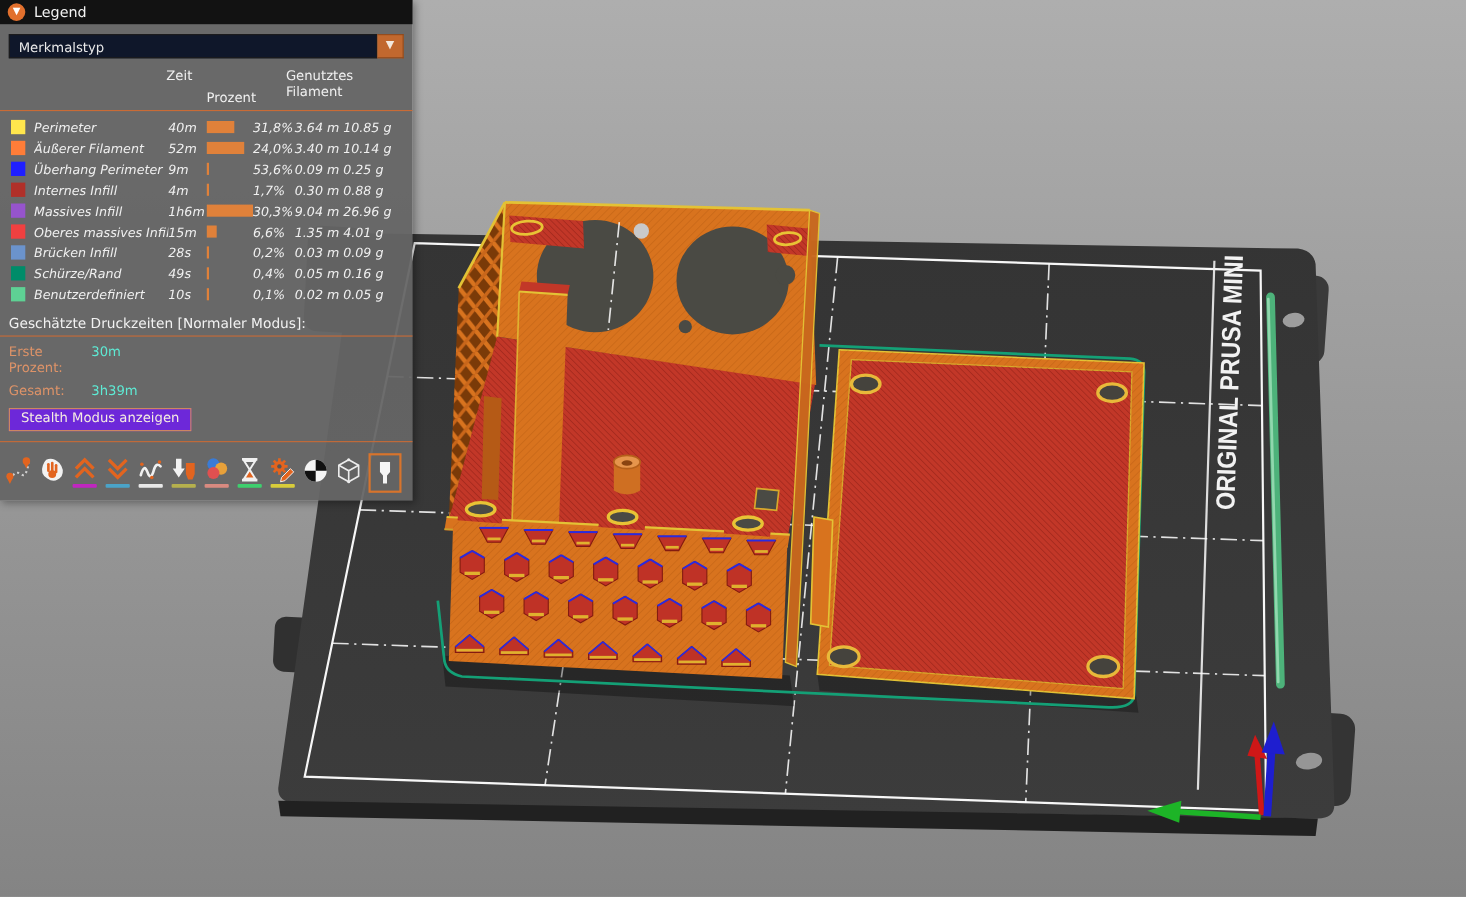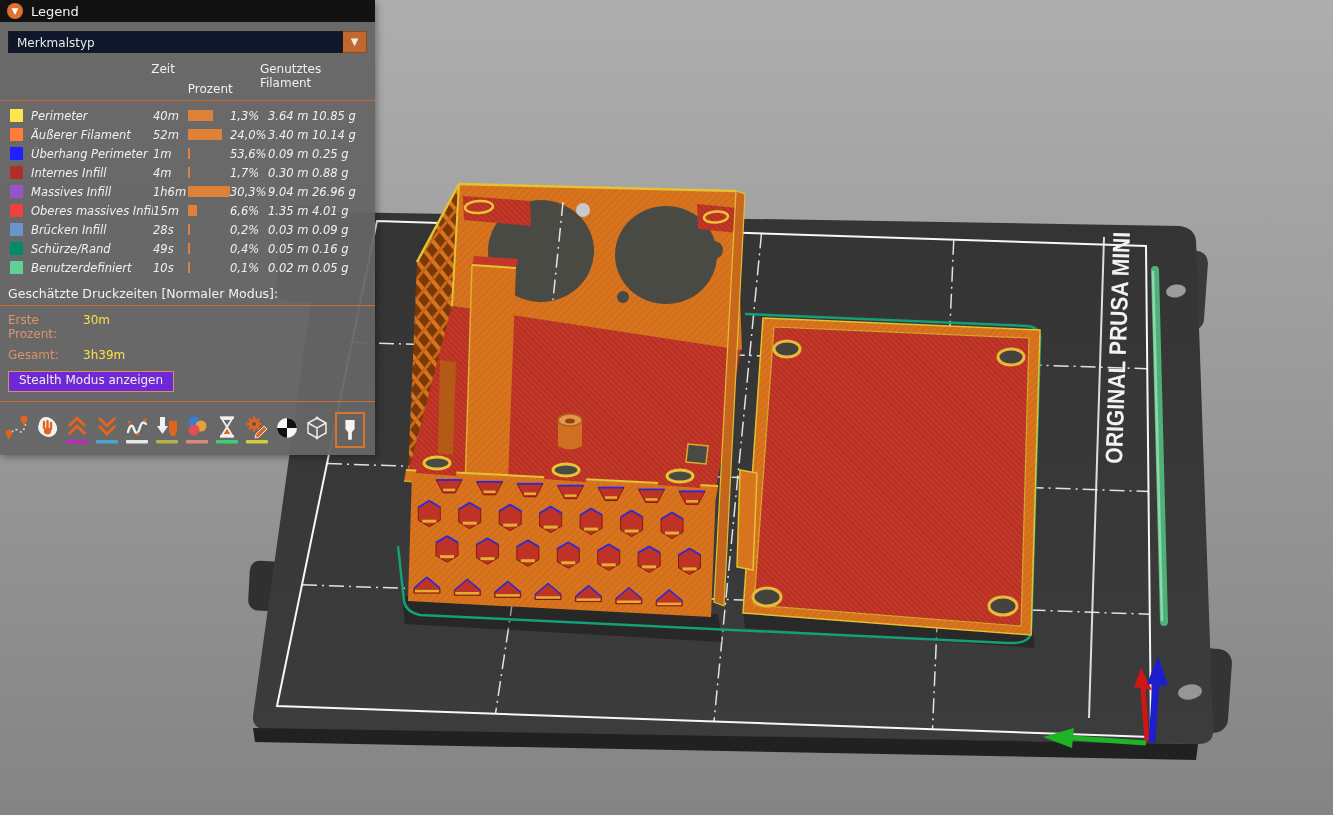--- a/index.html
+++ b/index.html
@@ -28,21 +28,21 @@
   .sw{width:13px;height:13px;margin-left:10px;flex:none;}
   .lbl{margin-left:8px;width:122px;white-space:nowrap;overflow:hidden;}
   .time{width:35px;}
   .barcell{width:42px;height:11px;position:relative;}
   .barcell i{position:absolute;left:0;top:0;height:11px;background:#e0813a;display:block;}
   .pct{width:29px;text-align:right;}
   .mtr{width:44px;margin-left:9px;}
   .grm{width:55px;}
   .sect{margin:9px 8px 0 8px;font-size:12.5px;color:#f2f2f2;}
   .est{display:flex;margin:7px 8px 0 8px;font-size:12px;}
-  .est .k{color:#de9368;width:75px;} .est .v{color:#fde047;text-align:right;}
+  .est .k{color:#de9368;width:75px;} .est .v{color:#5eead4;text-align:right;}
   .stealth{display:inline-block;margin:9px 0 0 8px;padding:1px 10px 4px 10px;font-size:12px;
            color:#f6ece2;background:#6d28d9;border:1px solid #d89055;cursor:pointer;}
   .hr2{margin-top:9px;}
   .icons{display:flex;align-items:flex-end;gap:6px;padding:5px 4px 7px 5px;}
   .ticon{display:block;width:24px;height:34px;cursor:pointer;}
   .ticon.active{width:26px;height:32px;border:2px solid #d8742c;display:flex;
                 align-items:center;justify-content:center;}
 </style>
 </head>
 <body>
@@ -332,41 +332,41 @@
   <div class="hr-o"></div>
 
   <div id="legend-rows">
     <div class="row">
       <span class="sw" style="background: rgb(255, 230, 77);"></span>
       <span class="lbl">Perimeter</span>
       <span class="time">40m</span>
       <span class="barcell">
             <i style="width: 25.34px;"></i>
           </span>
-      <span class="pct">1,3%</span>
+      <span class="pct">31,8%</span>
       <span class="mtr">3.64 m</span>
       <span class="grm">10.85 g</span>
     </div>
 
     <div class="row">
       <span class="sw" style="background: rgb(255, 125, 56);"></span>
       <span class="lbl">Äußerer Filament</span>
       <span class="time">52m</span>
       <span class="barcell">
             <i style="width: 33.6px;"></i>
           </span>
       <span class="pct">24,0%</span>
       <span class="mtr">3.40 m</span>
       <span class="grm">10.14 g</span>
     </div>
 
     <div class="row">
       <span class="sw" style="background: rgb(31, 31, 255);"></span>
       <span class="lbl">Überhang Perimeter</span>
-      <span class="time">1m</span>
+      <span class="time">9m</span>
       <span class="barcell">
             <i style="width: 1.5px;"></i>
           </span>
       <span class="pct">53,6%</span>
       <span class="mtr">0.09 m</span>
       <span class="grm">0.25 g</span>
     </div>
 
     <div class="row">
       <span class="sw" style="background: rgb(176, 48, 41);"></span>

